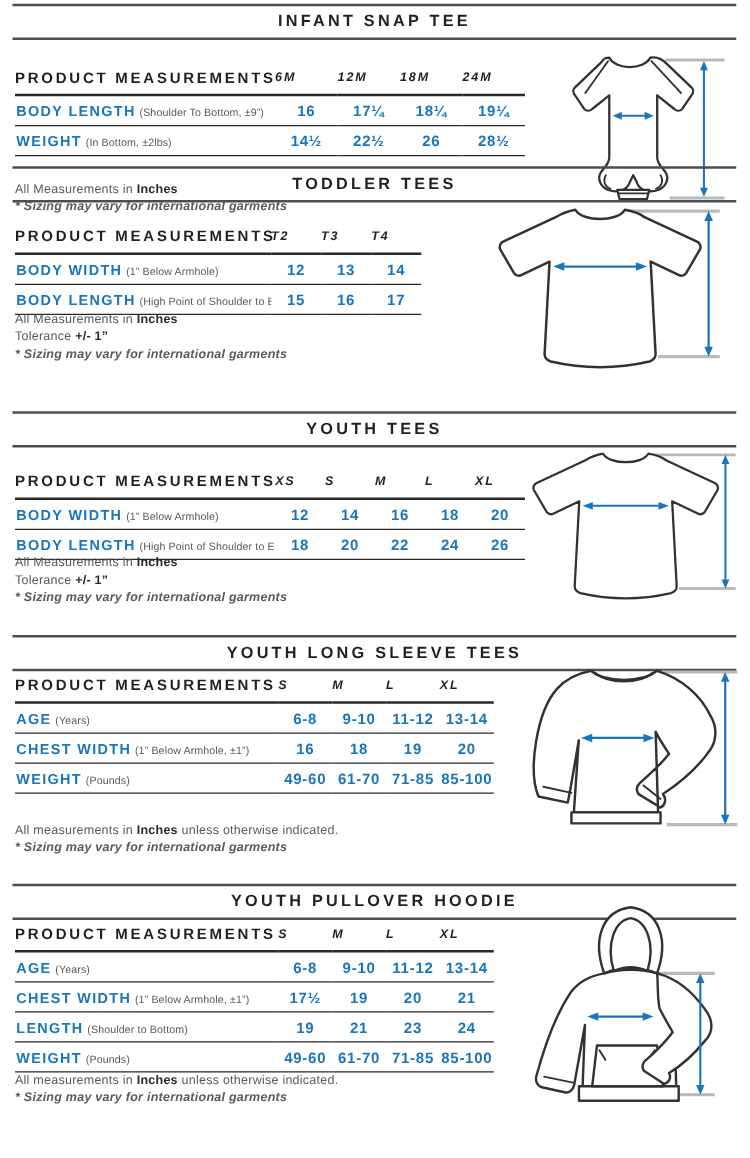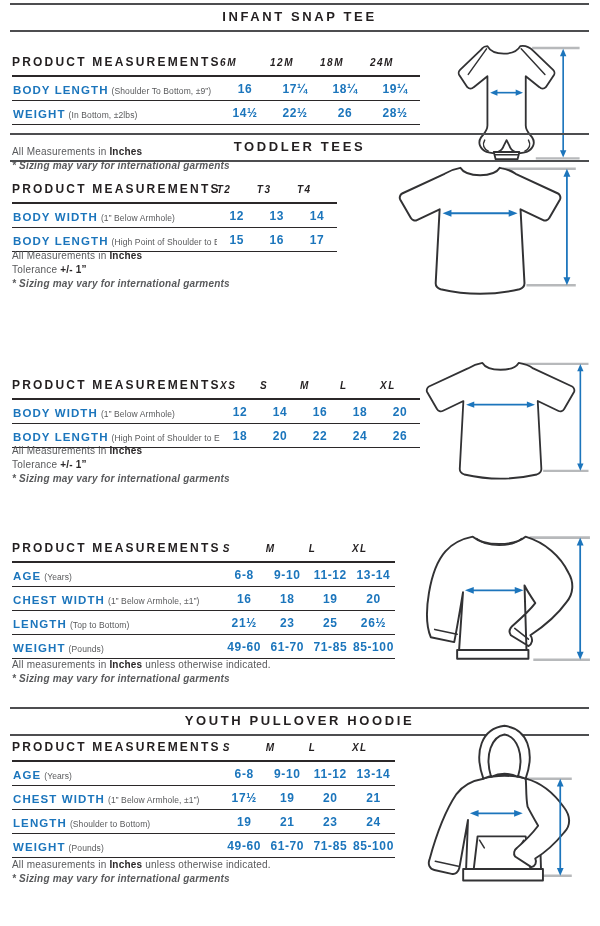--- a/index.html
+++ b/index.html
@@ -181,20 +181,23 @@
         <g>
           <line class="arr" x1="177" y1="17" x2="177" y2="125"></line>
           <polygon class="ah" points="177,12 173.5,20 180.5,20"></polygon>
           <polygon class="ah" points="177,130 173.5,122 180.5,122"></polygon>
         </g>
       </svg>
     </figure>
   </section>
 
   <section class="sec sec3">
+    <div class="band">
+      <h2 class="band-title">YOUTH TEES</h2>
+    </div>
     <div class="tablewrap tw3">
         <table class="meas-table">
           <colgroup>
             <col style="width: 51%;">
             <col style="width: 9.8%;">
             <col style="width: 9.8%;">
             <col style="width: 9.8%;">
             <col style="width: 9.8%;">
             <col style="width: 9.8%;">
           </colgroup>
@@ -246,20 +249,23 @@
         <g>
           <line class="arr" x1="177" y1="17" x2="177" y2="125"></line>
           <polygon class="ah" points="177,12 173.5,20 180.5,20"></polygon>
           <polygon class="ah" points="177,130 173.5,122 180.5,122"></polygon>
         </g>
       </svg>
     </figure>
   </section>
 
   <section class="sec sec4">
+    <div class="band">
+      <h2 class="band-title">YOUTH LONG SLEEVE TEES</h2>
+    </div>
     <div class="tablewrap tw4">
         <table class="meas-table">
           <colgroup>
             <col style="width: 55%;">
             <col style="width: 11.25%;">
             <col style="width: 11.25%;">
             <col style="width: 11.25%;">
             <col style="width: 11.25%;">
           </colgroup>
           <thead>
@@ -278,27 +284,20 @@
               <td class="val">9-10</td>
               <td class="val">11-12</td>
               <td class="val">13-14</td>
             </tr>
             <tr>
               <td class="lblcell"><span class="lbl">CHEST WIDTH</span><span class="lblnote">(1” Below Armhole, ±1”)</span></td>
               <td class="val">16</td>
               <td class="val">18</td>
               <td class="val">19</td>
               <td class="val">20</td>
-            </tr>
-            <tr>
-              <td class="lblcell"><span class="lbl">LENGTH</span><span class="lblnote">(Top to Bottom)</span></td>
-              <td class="val">21½</td>
-              <td class="val">23</td>
-              <td class="val">25</td>
-              <td class="val">26½</td>
             </tr>
             <tr>
               <td class="lblcell"><span class="lbl">WEIGHT</span><span class="lblnote">(Pounds)</span></td>
               <td class="val">49-60</td>
               <td class="val">61-70</td>
               <td class="val">71-85</td>
               <td class="val">85-100</td>
             </tr>
           </tbody>
         </table>

